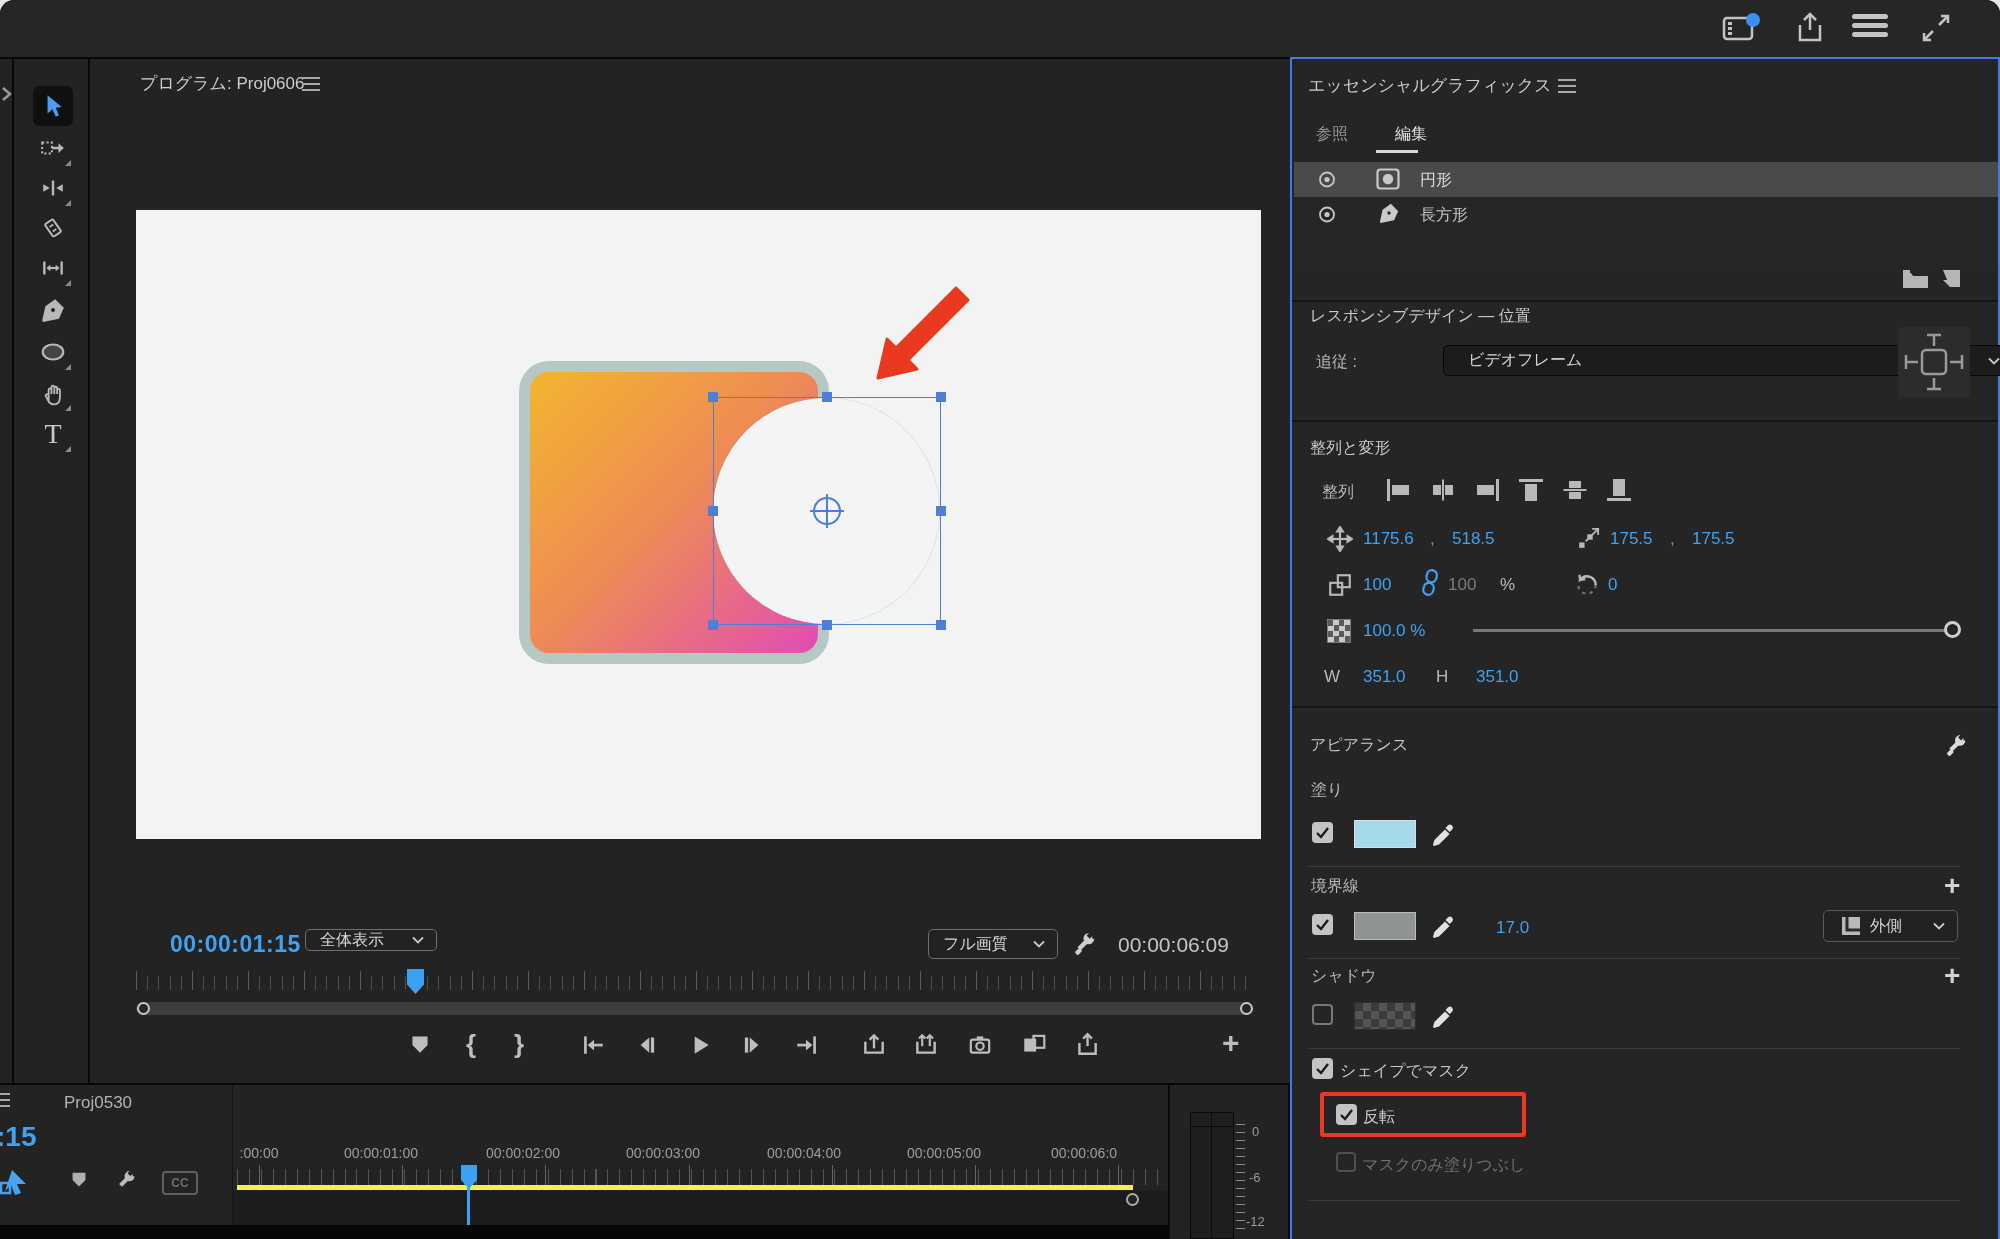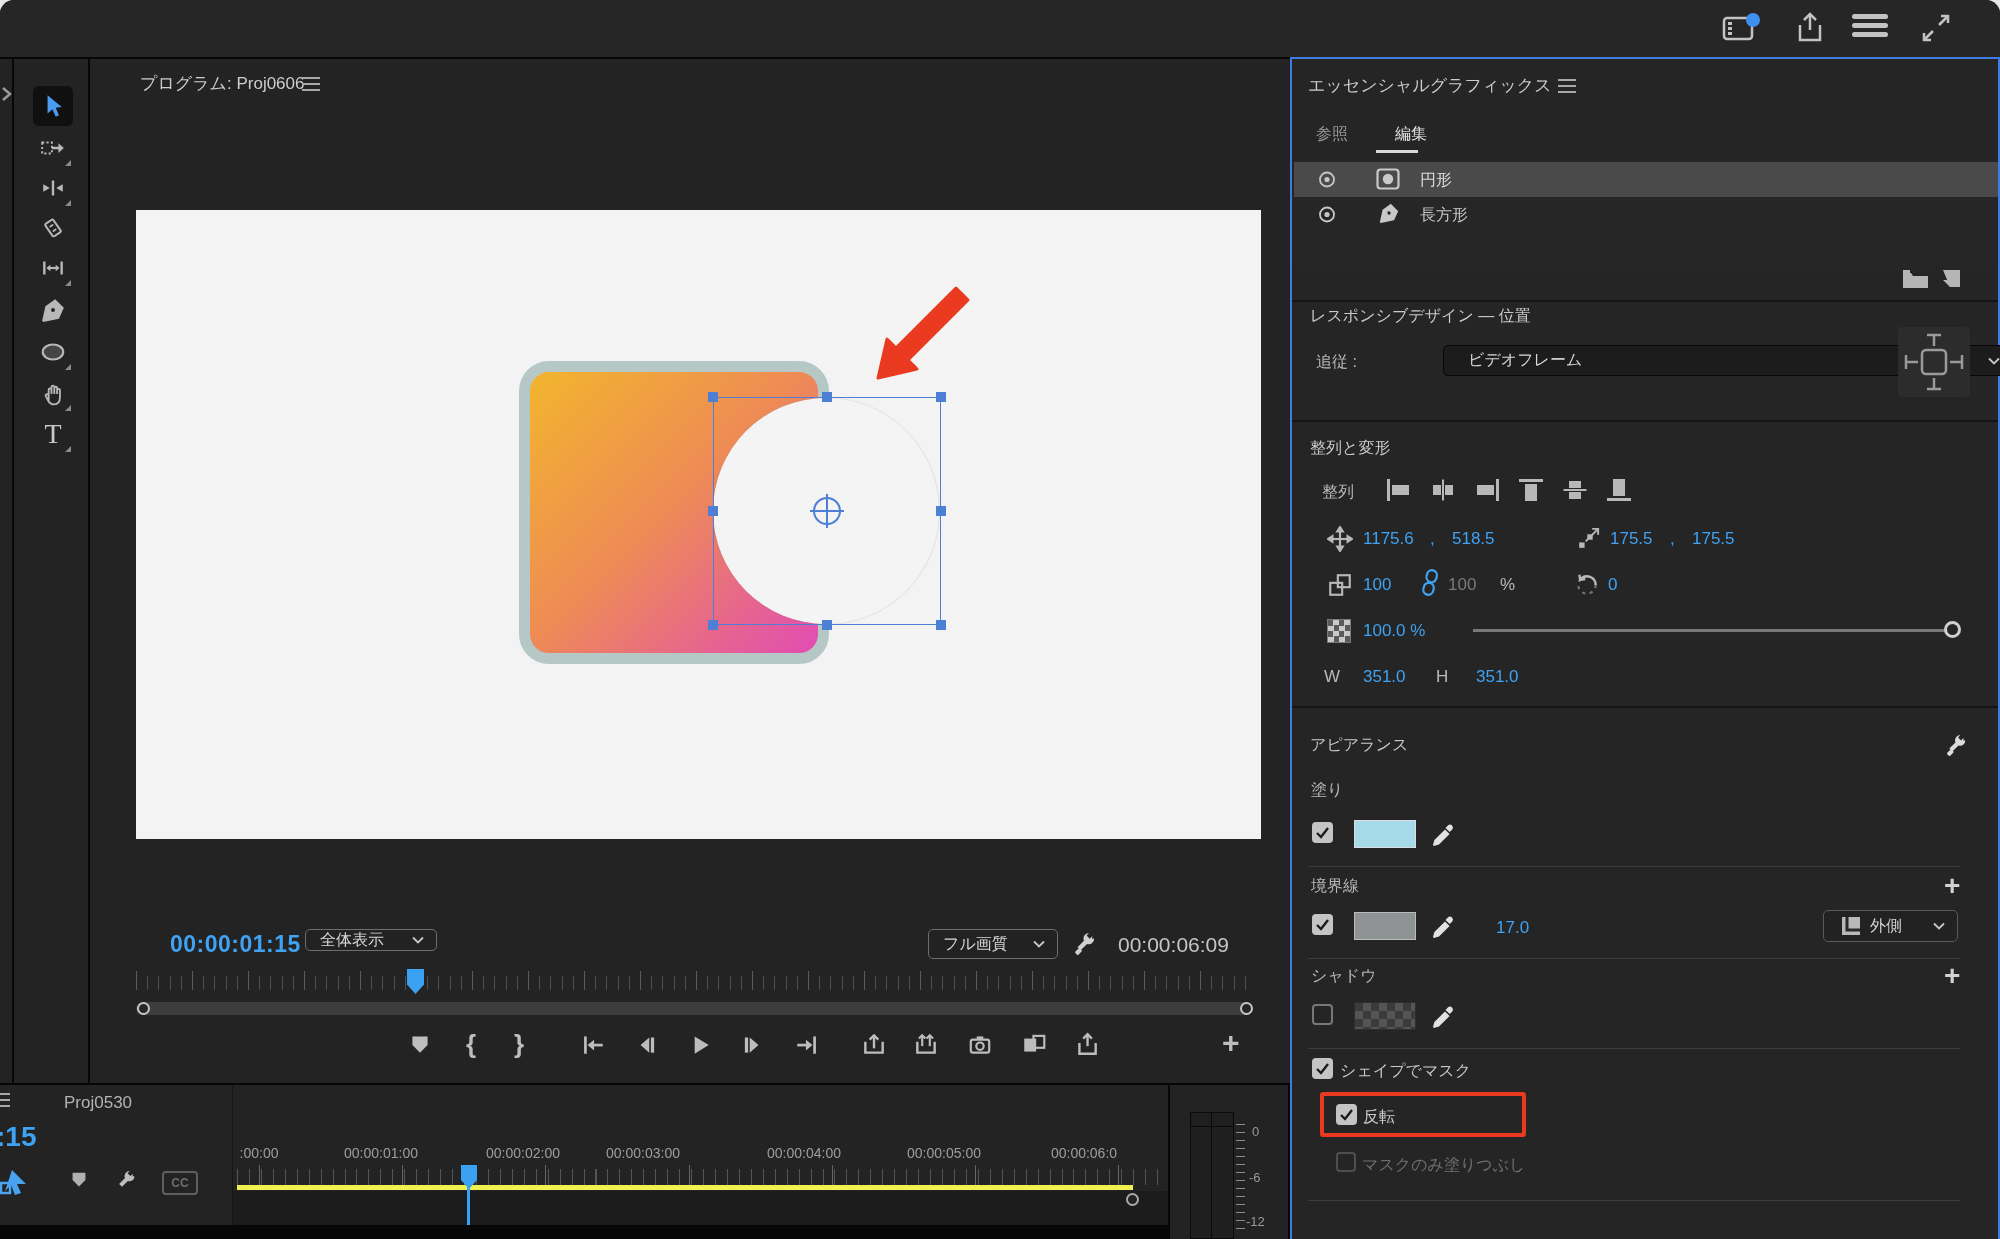--- a/index.html
+++ b/index.html
@@ -246,21 +246,21 @@
         <path d="M20.5 7.2a5 5 0 01-6.6 4.7L8 17.8l-2.9-2.9 5.9-5.9A5 5 0 0115.7 2l-2.2 2.2 2.9 2.9 2.2-2.2c.3.7.2 1.5-.1 2.3z" fill="#bdbdbd"></path>
       </svg>
     <div style="position:absolute;left:162px;top:86px;width:32px;height:20px;border:2px solid #5e5e5e;border-radius:4px;color:#6e6e6e;font-size:12px;font-weight:bold;display:flex;align-items:center;justify-content:center;">
         <span>CC</span>
       </div>
     <div style="position:absolute;left:232px;top:0;width:1px;height:154px;background:#161616;"></div>
 
     <span style="position:absolute;left:259px;top:60px;transform:translateX(-50%);font-size:14px;color:#9e9e9e;">:00:00</span>
     <span style="position:absolute;left:381px;top:60px;transform:translateX(-50%);font-size:14px;color:#9e9e9e;">00:00:01:00</span>
     <span style="position:absolute;left:523px;top:60px;transform:translateX(-50%);font-size:14px;color:#9e9e9e;">00:00:02:00</span>
-    <span style="position:absolute;left:643px;top:60px;transform:translateX(-50%);font-size:14px;color:#9e9e9e;">00:00:03:00</span>
+    <span style="position:absolute;left:663px;top:60px;transform:translateX(-50%);font-size:14px;color:#9e9e9e;">00:00:03:00</span>
     <span style="position:absolute;left:804px;top:60px;transform:translateX(-50%);font-size:14px;color:#9e9e9e;">00:00:04:00</span>
     <span style="position:absolute;left:944px;top:60px;transform:translateX(-50%);font-size:14px;color:#9e9e9e;">00:00:05:00</span>
     <span style="position:absolute;left:1084px;top:60px;transform:translateX(-50%);font-size:14px;color:#9e9e9e;">00:00:06:0</span>
 
     <div style="position:absolute;left:237px;top:84px;width:921px;height:16px;background:repeating-linear-gradient(to right,#555 0 1px,transparent 1px 11.95px);"></div>
     <div style="position:absolute;left:237px;top:80px;width:921px;height:20px;background:repeating-linear-gradient(to right,#666 0 1px,transparent 1px 143.2px);background-position:22px 0;"></div>
     <div style="position:absolute;left:233px;top:106px;width:935px;height:48px;background:#1c1c1c;"></div>
     <div style="position:absolute;left:237px;top:100px;width:896px;height:5px;background:#f0f04e;"></div>
     <div style="position:absolute;left:461px;top:80px;width:16px;height:24px;background:#3ba1f2;clip-path:polygon(0 0,100% 0,100% 62%,50% 100%,0 62%);"></div>
     <div style="position:absolute;left:467px;top:102px;width:2.5px;height:52px;background:#3ba1f2;"></div>

